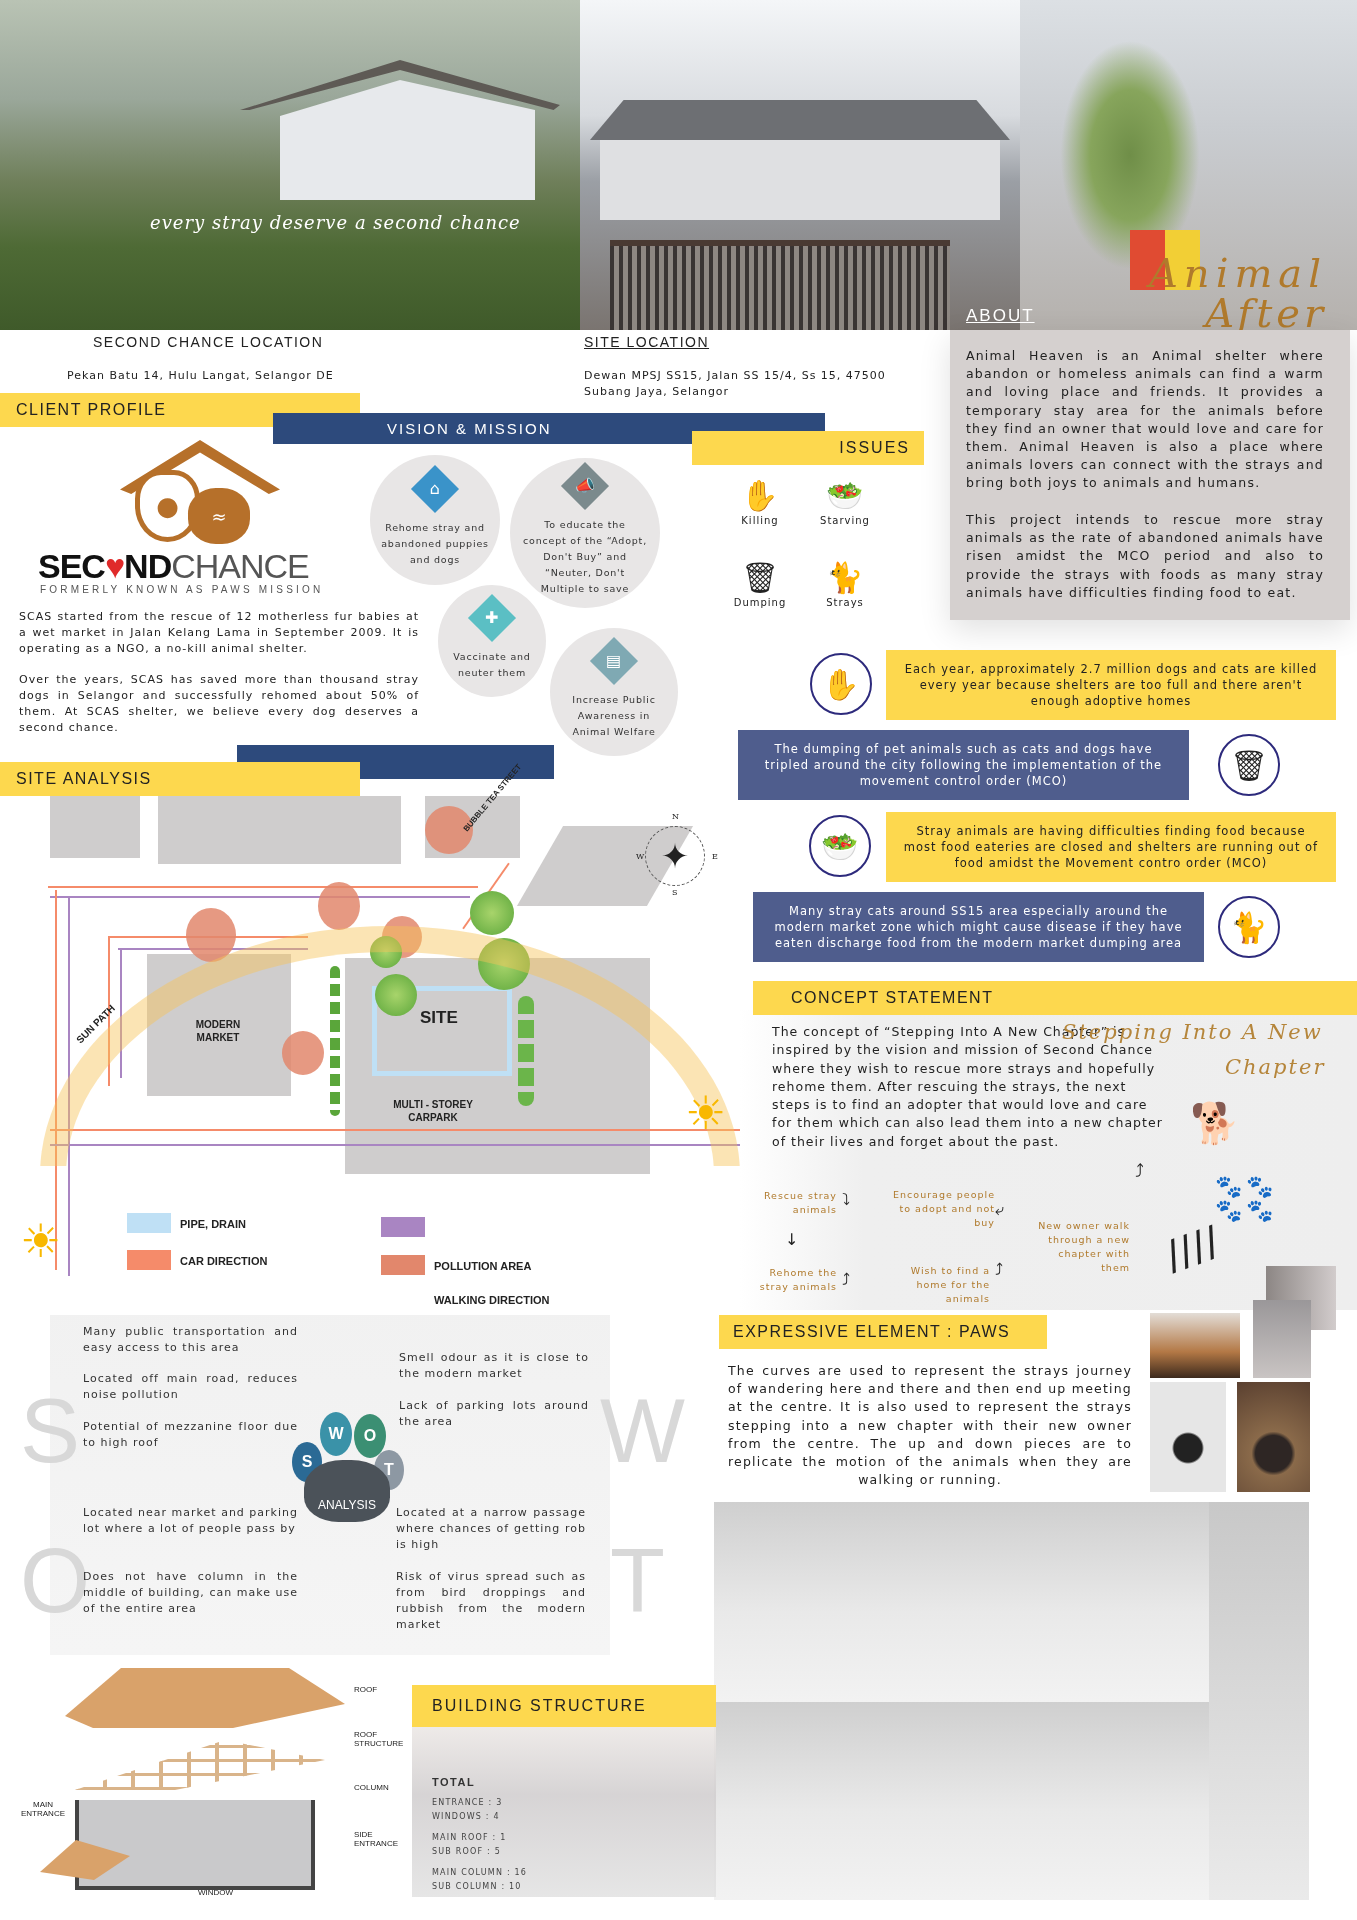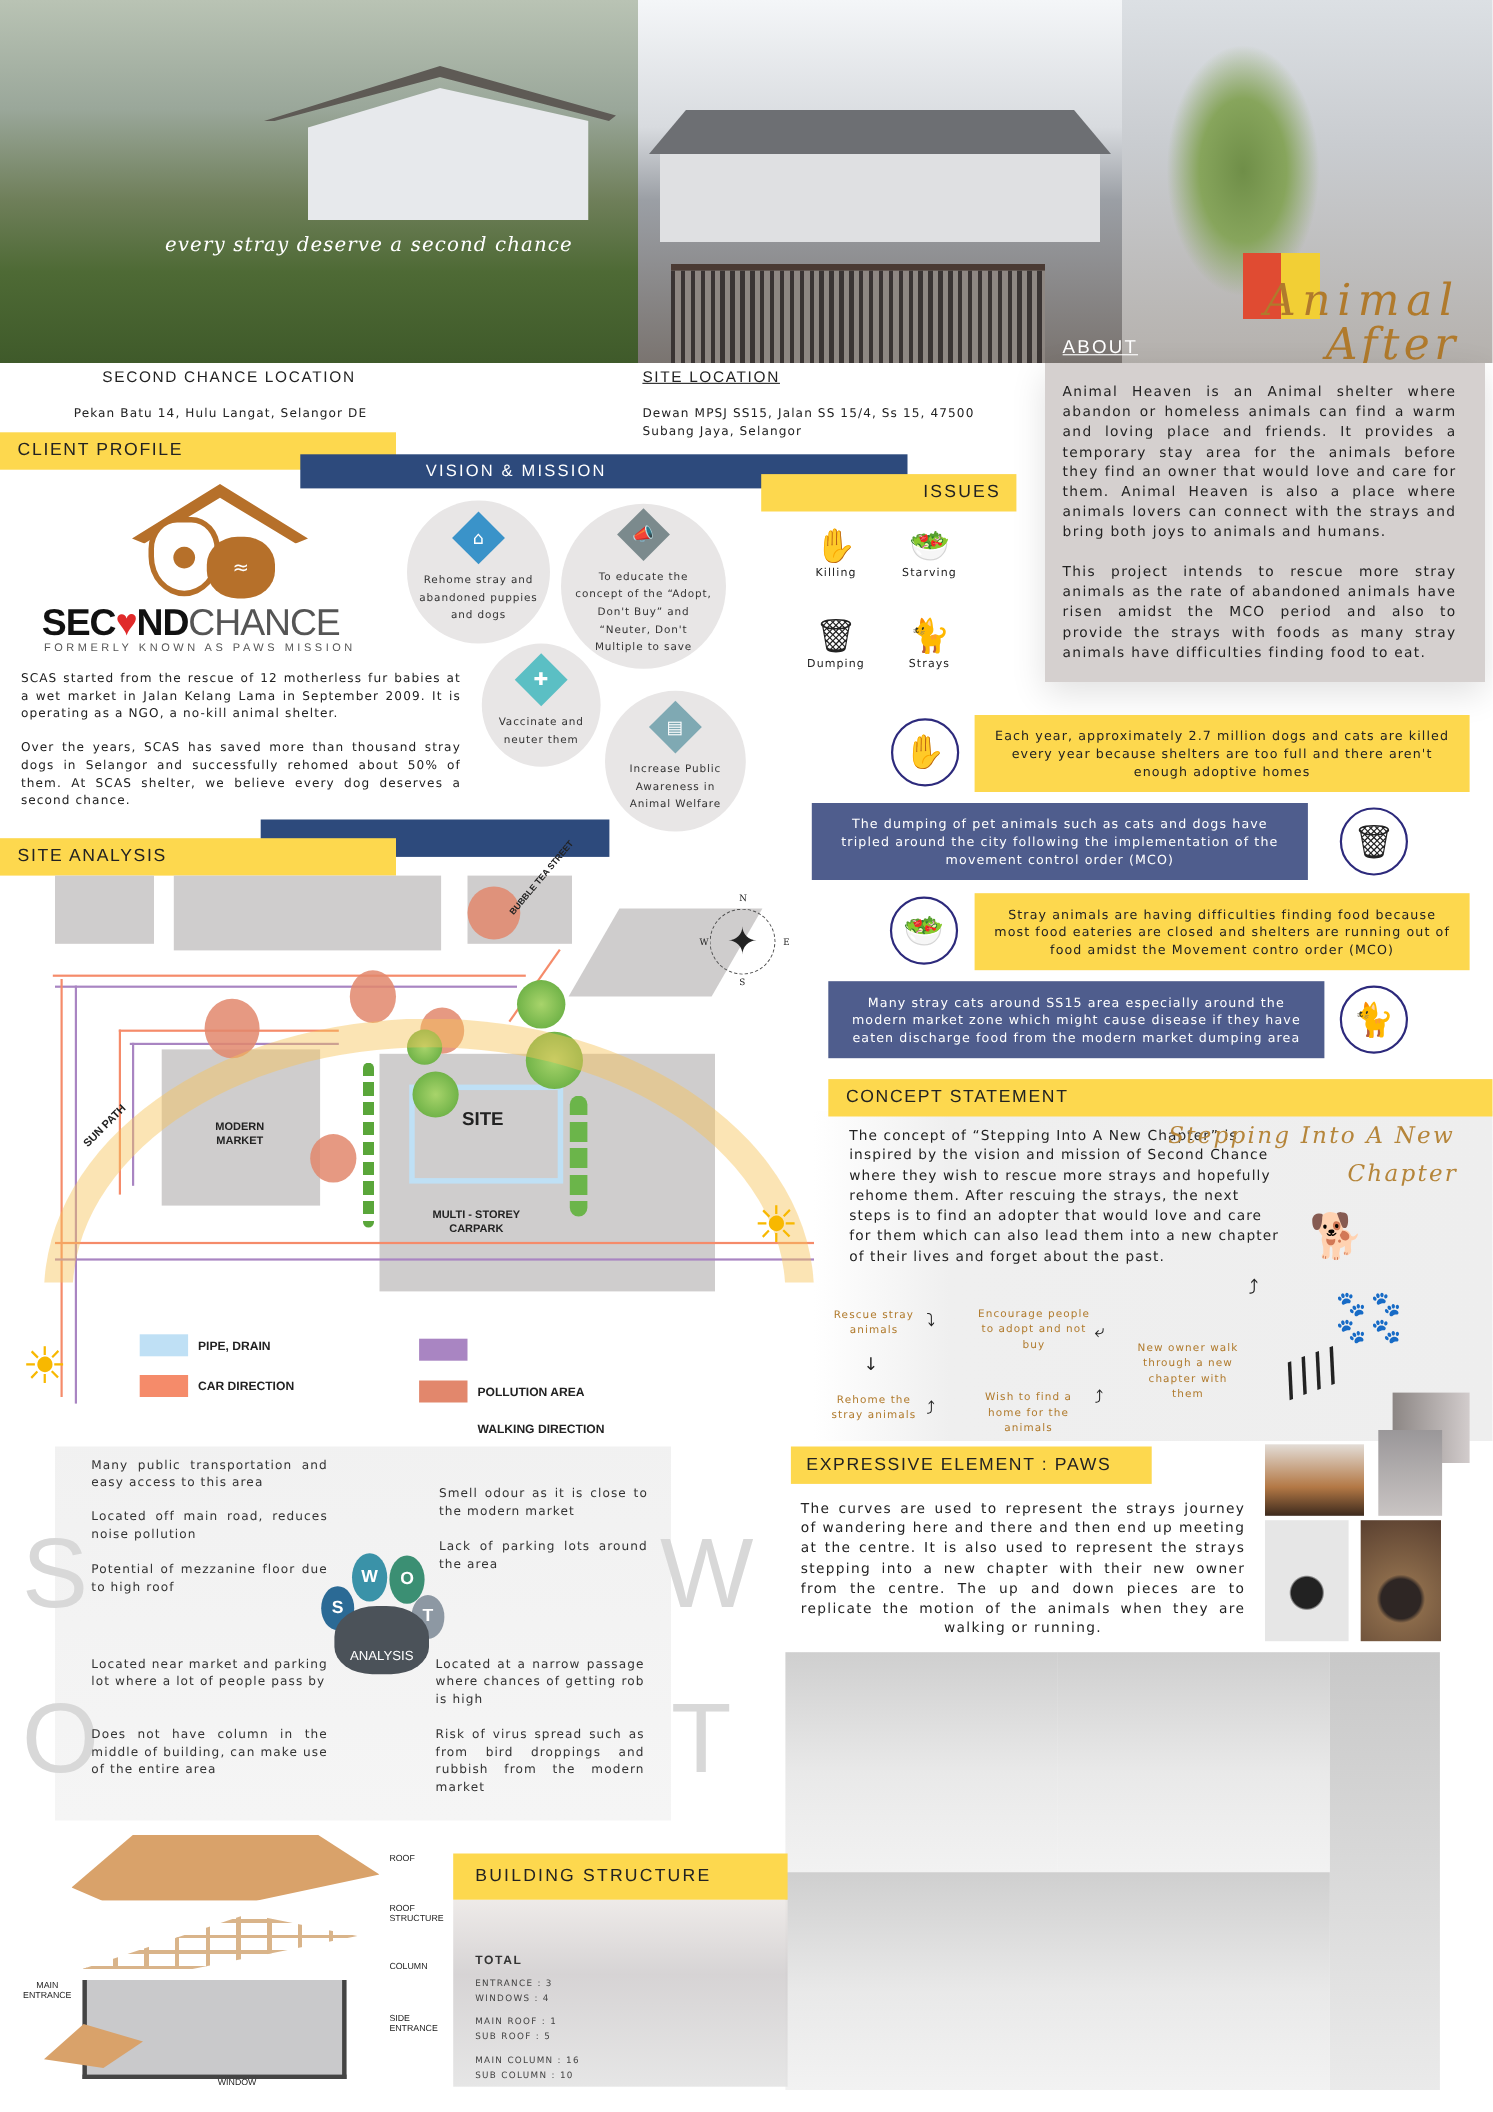--- a/index.html
+++ b/index.html
@@ -16,21 +16,21 @@
 .circle{position:absolute;border-radius:50%;background:#e8e6e6;display:flex;flex-direction:column;align-items:center;justify-content:center;text-align:center;font-size:9.5px;letter-spacing:.8px;line-height:16px;color:#333}
 .diamond{width:34px;height:34px;transform:rotate(45deg);margin-bottom:14px;display:flex;align-items:center;justify-content:center}
 .diamond span{transform:rotate(-45deg);color:#fff;font-size:16px}
 .icon-circle{position:absolute;width:62px;height:62px;border-radius:50%;border:2px solid #2d2a7c;background:#fff;display:flex;align-items:center;justify-content:center;font-size:30px}
 .issue-box{position:absolute;display:flex;align-items:center;justify-content:center;text-align:center;font-size:11.5px;letter-spacing:1px;line-height:16px;padding:0 14px}
 .bldg{position:absolute;background:#cfcdcd}
 .legend-sw{position:absolute;width:44px;height:20px}
 .legend-lbl{position:absolute;font-family:"Liberation Sans",sans-serif;font-weight:bold;font-size:11px}
 .swot-txt{position:absolute;font-size:11px;letter-spacing:1px;line-height:16px;color:#333;text-align:justify}
 .big-letter{position:absolute;font-family:"Liberation Sans",sans-serif;font-size:90px;color:#d8d8d8}
-.flow{position:absolute;font-size:9.5px;letter-spacing:1px;line-height:14px;color:#b07a2c;text-align:center}
+.flow{position:absolute;font-size:9.5px;letter-spacing:1px;line-height:14px;color:#b07a2c;text-align:right}
 .script{font-family:"DejaVu Serif",serif;font-style:italic;color:#b5853a}
 .model{position:absolute;background:linear-gradient(#cfcfcf,#e9e9e9 55%,#f2f2f2)}
 </style>
 </head>
 <body>
 
 <div class="photo" style="left:0;top:0;width:580px;height:330px;background:linear-gradient(#b9c3b4 0%,#9aa79a 30%,#6f7f5a 55%,#4e6a35 75%,#3f5a2a 100%)">
   <div class="abs" style="left:250px;top:80px;width:300px;height:120px;background:#e7e9ec;clip-path:polygon(10% 30%,50% 0,95% 25%,95% 100%,10% 100%)"></div>
   <div class="abs" style="left:240px;top:60px;width:320px;height:50px;background:#5e5a55;clip-path:polygon(0 100%,50% 0,100% 90%,98% 100%,50% 20%,3% 100%)"></div>
   <div class="abs" style="left:150px;top:212px;color:#fff;font-family:'DejaVu Serif',serif;font-style:italic;font-size:18px;letter-spacing:1px">every stray deserve a second chance</div>
@@ -186,21 +186,21 @@
 <div class="legend-sw" style="left:127px;top:1213px;background:#bfe0f5"></div>
 <div class="legend-lbl" style="left:180px;top:1218px">PIPE, DRAIN</div>
 <div class="legend-sw" style="left:127px;top:1250px;background:#f58b6a"></div>
 <div class="legend-lbl" style="left:180px;top:1255px">CAR DIRECTION</div>
 <div class="legend-sw" style="left:381px;top:1217px;background:#a985c2"></div>
 <div class="legend-lbl" style="left:434px;top:1294px">WALKING DIRECTION</div>
 <div class="legend-sw" style="left:381px;top:1255px;background:#e2876c"></div>
 <div class="legend-lbl" style="left:434px;top:1260px">POLLUTION AREA</div>
 
 <div class="abs" style="left:740px;top:1010px;width:617px;height:300px;background:linear-gradient(90deg,#fff,#efefef 20%,#eeeeee)"></div>
-<div class="abs yellow hdr" style="left:753px;top:981px;width:604px;height:34px;padding-left:16px">CONCEPT STATEMENT</div>
+<div class="abs yellow hdr" style="left:753px;top:981px;width:604px;height:34px;padding-left:38px">CONCEPT STATEMENT</div>
 <div class="abs" style="left:772px;top:1023px;width:395px;font-size:12.5px;line-height:18.3px;letter-spacing:1px;color:#222">The concept of “Stepping Into A New Chapter” is inspired by the vision and mission of Second Chance where they wish to rescue more strays and hopefully rehome them. After rescuing the strays, the next steps is to find an adopter that would love and care for them which can also lead them into a new chapter of their lives and forget about the past.</div>
 <div class="abs script" style="left:1062px;top:1020px;font-size:21px;letter-spacing:2px">Stepping Into A New</div>
 <div class="abs script" style="left:1225px;top:1055px;font-size:21px;letter-spacing:2px">Chapter</div>
 <div class="flow" style="left:752px;top:1189px;width:85px">Rescue stray animals</div>
 <div class="flow" style="left:885px;top:1188px;width:110px">Encourage people to adopt and not buy</div>
 <div class="flow" style="left:752px;top:1266px;width:85px">Rehome the stray animals</div>
 <div class="flow" style="left:880px;top:1264px;width:110px">Wish to find a home for the animals</div>
 <div class="flow" style="left:1030px;top:1219px;width:100px">New owner walk through a new chapter with them</div>
 <div class="abs" style="left:842px;top:1190px;font-size:16px">⤵</div>
 <div class="abs" style="left:995px;top:1200px;font-size:16px">⤶</div>

